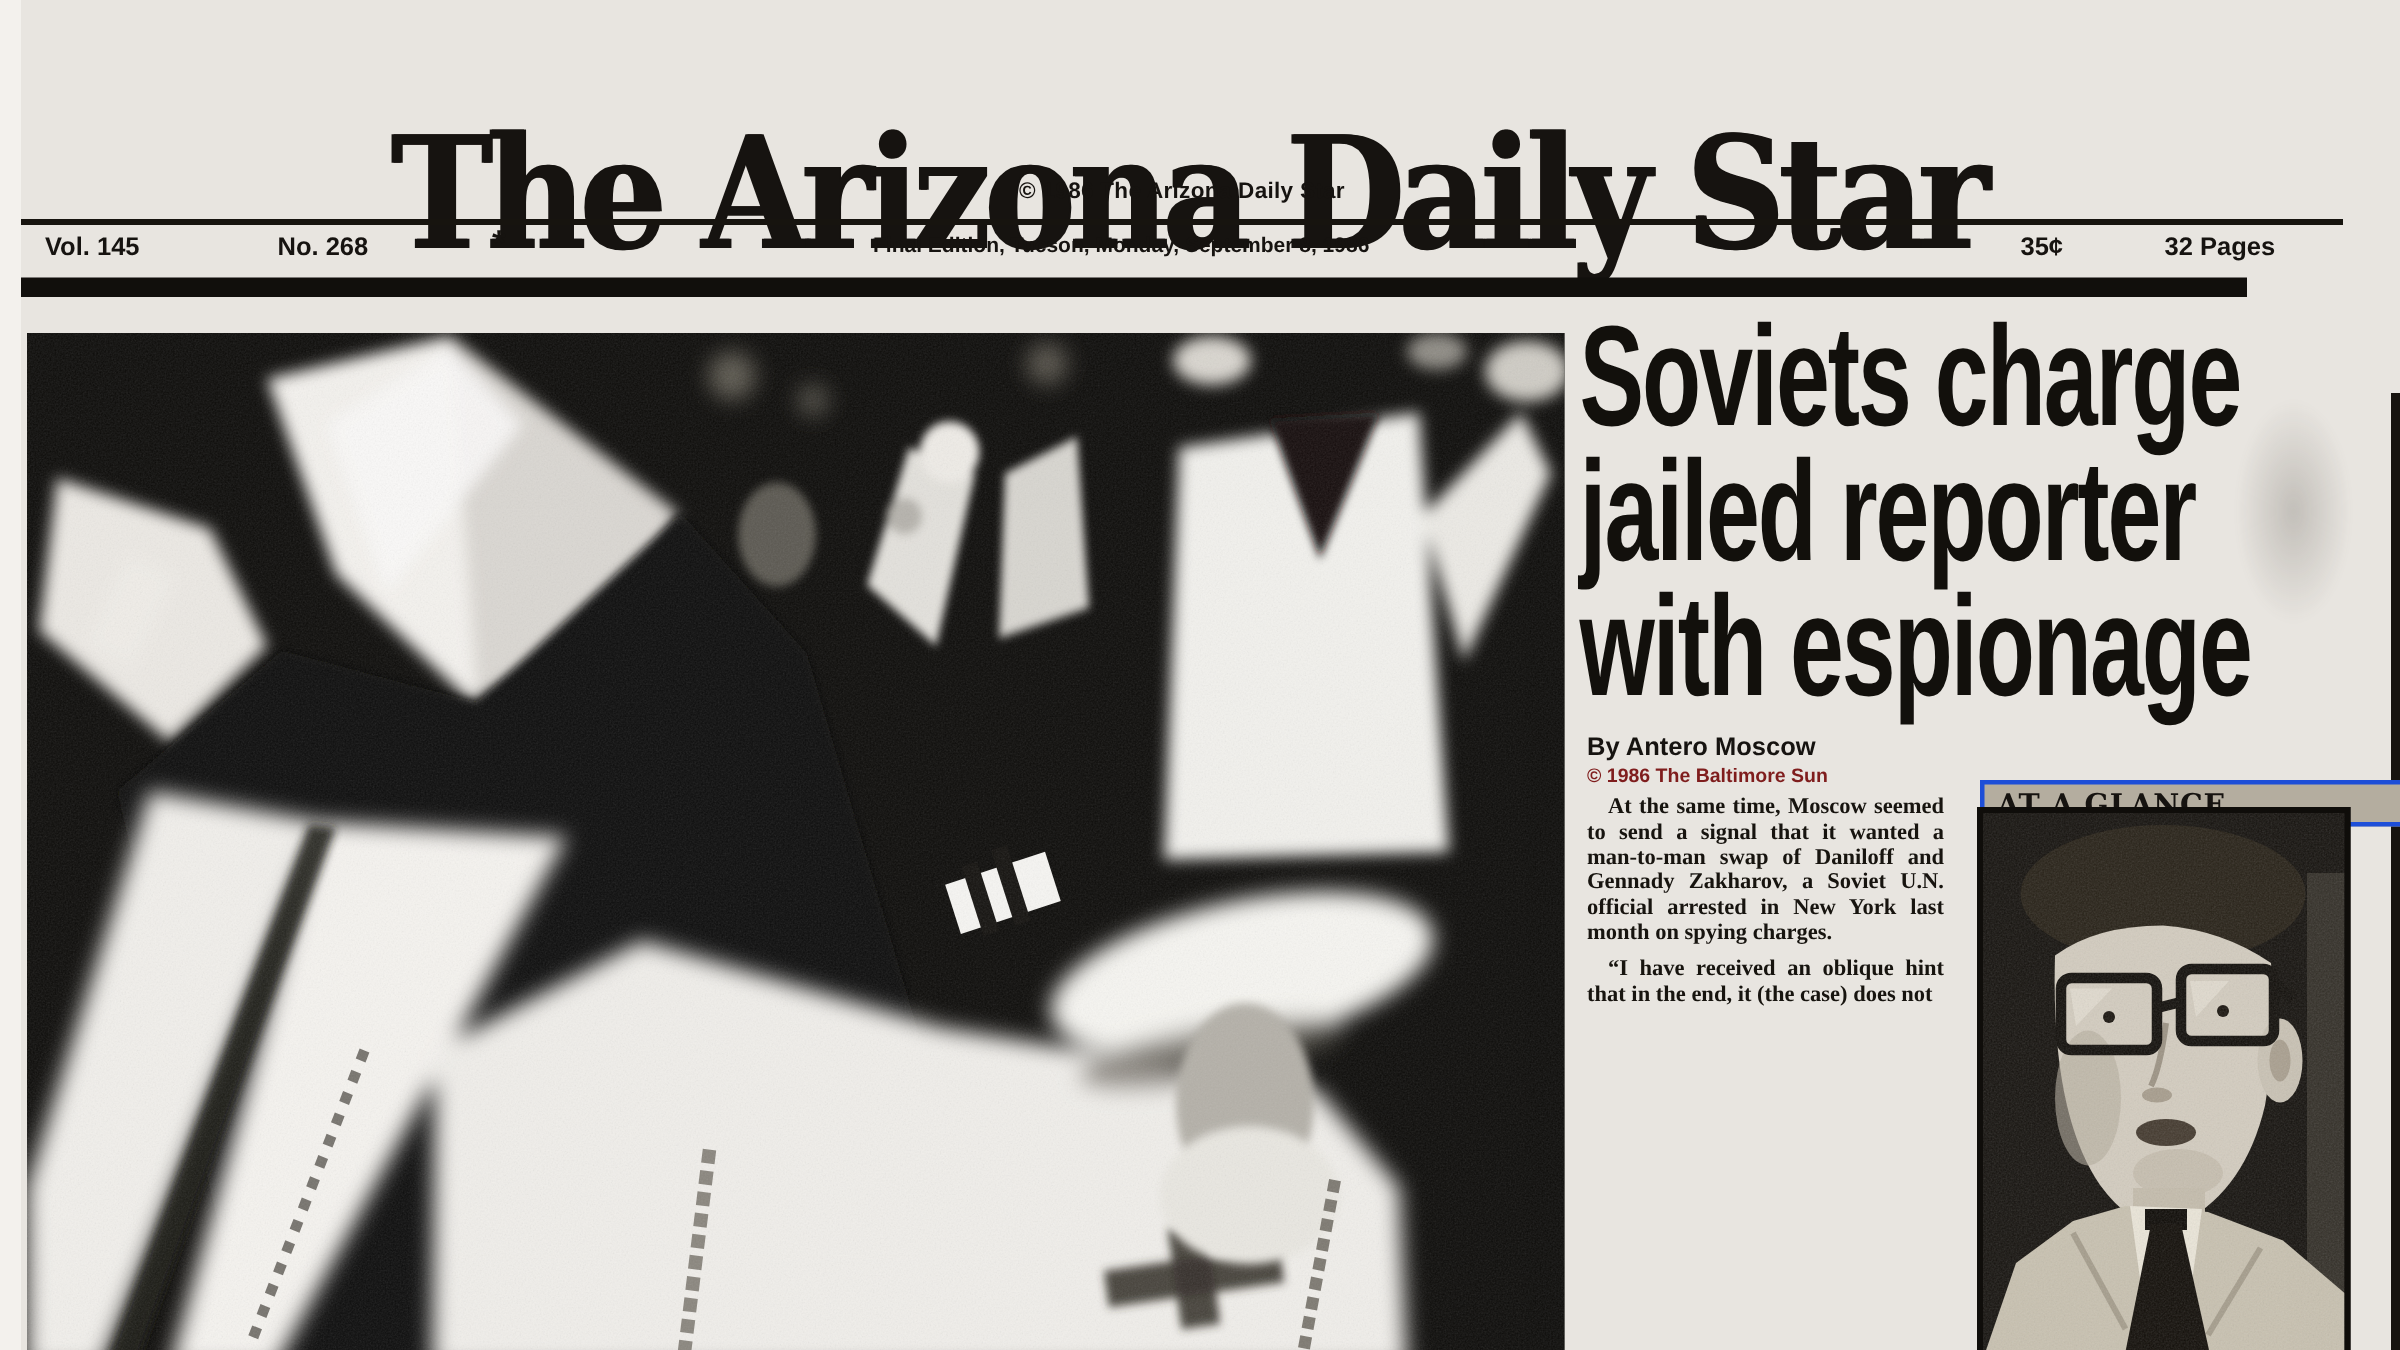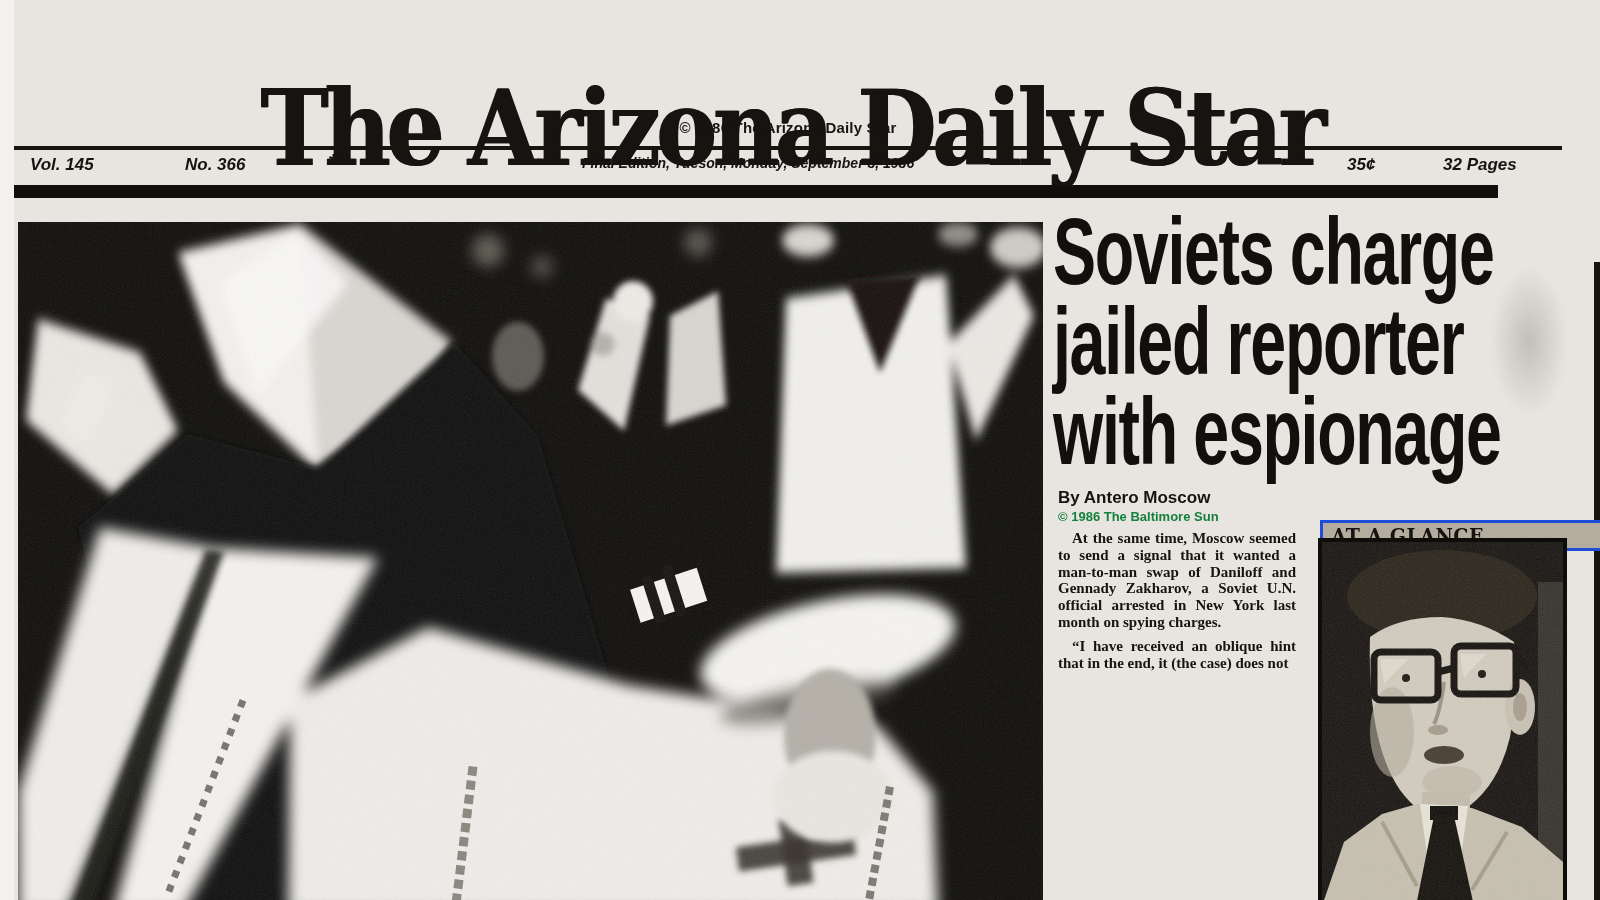--- a/index.html
+++ b/index.html
@@ -27,41 +27,41 @@
     text-shadow:1.5px 0 0 currentColor;
   }
   .masthead-copyright{
     position:absolute;left:0;top:119px;width:1576px;text-align:center;
     font-weight:bold;font-size:15px;letter-spacing:0.2px;
   }
 
   
   .rule-thin{position:absolute;left:14px;top:146px;width:1548px;height:4px;background:#17140f;}
   .rule-thick{position:absolute;left:14px;top:185px;width:1484px;height:13px;background:#110f0c;}
-  .folio{position:absolute;top:155px;font-weight:bold;font-size:17px;white-space:nowrap;font-style:italic;}
+  .folio{position:absolute;top:155px;font-weight:bold;font-size:17px;white-space:nowrap;}
   .folio-vol{left:30px;}
   .folio-num{left:185px;}
   .folio-star{left:328px;top:149px;font-size:24px;}
   .folio-edition{left:582px;font-size:14px;}
   .folio-price{left:1347px;}
   .folio-pages{left:1443px;text-align:right;}
 
   
   .main-photo{position:absolute;left:18px;top:222px;width:1025px;height:690px;background:#0d0c0a;}
   .main-photo svg{display:block;width:100%;height:100%;}
 
   
   .headline{
     position:absolute;left:1053px;top:206px;width:780px;
     font-weight:bold;font-size:95px;line-height:90px;letter-spacing:-2px;
     transform:scaleX(0.68);transform-origin:left top;white-space:nowrap;
     color:#12100c;
   }
   .byline{position:absolute;left:1058px;top:488px;font-size:17px;font-weight:bold;}
-  .credit{position:absolute;left:1058px;top:509px;font-size:13px;font-weight:bold;color:#15803d;}
+  .credit{position:absolute;left:1058px;top:509px;font-size:13px;font-weight:bold;color:#7f1d1d;}
   .article-body{
     position:absolute;left:1058px;top:530px;width:238px;height:370px;overflow:hidden;
     font-family:"Liberation Serif",serif;font-weight:bold;
     font-size:15px;line-height:16.8px;text-align:justify;color:#17140f;
   }
   .body-para{margin:0 0 7px 0;text-indent:14px;}
 
   
   .glance-box{
     position:absolute;left:1320px;top:520px;width:286px;height:31px;
@@ -88,21 +88,21 @@
   <div class="paper-smudge"></div>
   <div class="paper-smudge2"></div>
 
   <header>
     <h1 class="masthead-title">The Arizona Daily Star</h1>
     <div class="masthead-copyright">© 1986 The Arizona Daily Star</div>
   </header>
 
   <div class="rule-thin"></div>
   <div class="folio folio-vol">Vol. 145</div>
-  <div class="folio folio-num">No. 366</div>
+  <div class="folio folio-num">No. 268</div>
   <div class="folio folio-star">*</div>
   <div class="folio folio-edition">Final Edition, Tucson, Monday, September 8, 1986</div>
   <div class="folio folio-price">35¢</div>
   <div class="folio folio-pages">32 Pages</div>
   <div class="rule-thick"></div>
 
   <figure class="main-photo" style="margin:0;">
     <svg viewBox="0 0 1025 678" preserveAspectRatio="none">
       <defs>
         <filter id="b3">

